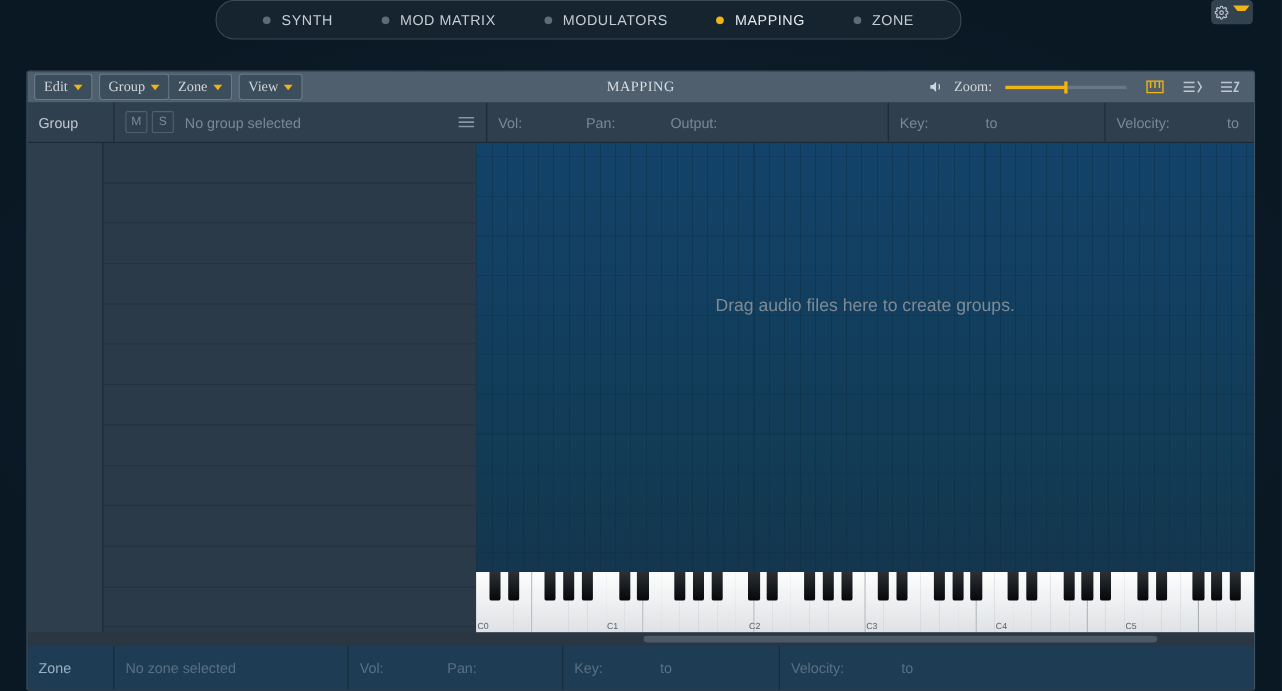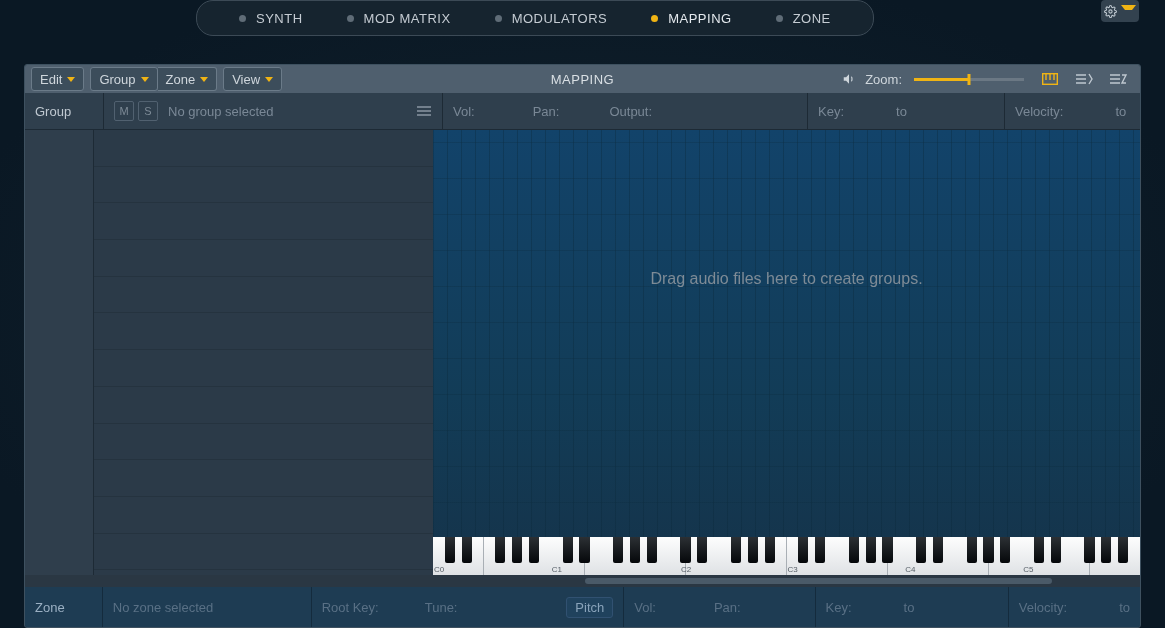--- a/index.html
+++ b/index.html
@@ -47,21 +47,21 @@
 .maparea{flex:1;display:flex;position:relative;}
 .grouplist{width:408px;background:#2b3a48;display:flex;flex-direction:column;position:relative;}
 .grouplist .row{height:35.7px;border-bottom:1px solid #25333f;}
 .grouplist .gutter{position:absolute;left:0;top:0;bottom:0;width:68px;background:#2f3e4c;border-right:1px solid #1d2a35;}
 .velocityPane{flex:1;position:relative;background:linear-gradient(180deg,#12436a 0%,#123c57 60%,#15334a 100%);}
 .velocityPane .vlines{position:absolute;inset:0;opacity:0.35;background-image:repeating-linear-gradient(90deg,#0a2839 0,#0a2839 1px,transparent 1px,transparent 14px);}
 .velocityPane .hlines{position:absolute;inset:0;opacity:0.25;background-image:repeating-linear-gradient(0deg,#0a2839 0,#0a2839 1px,transparent 1px,transparent 36px);}
 .velocityPane .msg{position:absolute;left:0;right:0;top:140px;text-align:center;color:#7e8b96;font-size:16px;}
 
 
-.keyboard{position:absolute;left:0;right:0;bottom:0;height:38px;background:#eef0f2;}
+.keyboard{position:absolute;left:0;right:0;bottom:0;height:55px;background:#eef0f2;}
 .keys{position:relative;height:100%;}
 .kwhite{position:absolute;top:0;bottom:0;border-right:1px solid #a9afb5;background:linear-gradient(#fdfdfd,#dfe2e5);}
 .kblack{position:absolute;top:0;height:26px;background:linear-gradient(#2c3034,#05070a);border-radius:0 0 2px 2px;z-index:2;}
 .klabel{position:absolute;bottom:1px;font-size:8px;color:#586068;z-index:3;}
 .hscroll{position:absolute;left:0;right:0;bottom:-1px;height:10px;background:#2a3743;}
 
 
 .zoneins{height:40px;display:flex;align-items:stretch;background:#1e3c53;}
 .zoneins .cell{display:flex;align-items:center;border-right:1px solid #142b3d;padding:0 10px;color:#597085;}
 .zoneins .cell:last-child{border-right:none;}
@@ -104,21 +104,21 @@
     <svg width="13" height="13" viewBox="0 0 24 24" fill="none" stroke="#bfc8d0" stroke-width="2">
         <circle cx="12" cy="12" r="3"></circle>
         <path d="M19.4 15a1.7 1.7 0 0 0 .34 1.87l.06.06a2 2 0 1 1-2.83 2.83l-.06-.06a1.7 1.7 0 0 0-1.87-.34 1.7 1.7 0 0 0-1 1.56V21a2 2 0 1 1-4 0v-.09a1.7 1.7 0 0 0-1-1.56 1.7 1.7 0 0 0-1.87.34l-.06.06a2 2 0 1 1-2.83-2.83l.06-.06A1.7 1.7 0 0 0 4.6 15a1.7 1.7 0 0 0-1.56-1H3a2 2 0 1 1 0-4h.09A1.7 1.7 0 0 0 4.6 9a1.7 1.7 0 0 0-.34-1.87l-.06-.06A2 2 0 1 1 7.03 4.24l.06.06A1.7 1.7 0 0 0 9 4.6a1.7 1.7 0 0 0 1-1.56V3a2 2 0 1 1 4 0v.09c0 .67.4 1.27 1 1.51a1.7 1.7 0 0 0 1.87-.34l.06-.06a2 2 0 1 1 2.83 2.83l-.06.06A1.7 1.7 0 0 0 19.4 9c.24.6.84 1 1.51 1H21a2 2 0 1 1 0 4h-.09a1.7 1.7 0 0 0-1.51 1z"></path>
       </svg>
     <span class="chev"></span>
   </div>
 </div>
 
 <div class="panel">
 
-  <div class="menurow" style="position:relative;">
+  <div class="menurow" style="position:relative;font-family:Liberation Serif, serif;">
     <div class="menubtn">
         <span>Edit</span>
         <span class="chev"></span>
       </div>
     <div class="menubtn">
         <span>Group</span>
         <span class="chev"></span>
       </div>
     <div class="menubtn" style="margin-left:0;border-left:none;border-top-left-radius:0;border-bottom-left-radius:0;">
         <span>Zone</span>
@@ -304,25 +304,20 @@
      <div id="hthumb" class="thumb" style="position: absolute; top: 3px; height: 6px; background: rgb(74, 90, 104); border-radius: 3px; left: 560px; width: 467.2px;"></div>
   </div>
 
   <div class="zoneins">
     <div class="cell" style="width:58px;">
         <span class="hdrlabel">Zone</span>
       </div>
     <div class="cell" style="width:192px;text-align:center;">
       <span>No zone selected</span>
     </div>
-    <div class="cell" style="width:298px;">
-      <span>Root Key:</span>
-      <span style="margin-left:46px;">Tune:</span>
-      <span class="pitchbox">Pitch</span>
-    </div>
     <div class="cell" style="width:174px;">
       <span>Vol:</span>
       <span style="margin-left:58px;">Pan:</span>
     </div>
     <div class="cell" style="width:176px;">
       <span>Key:</span>
       <span style="margin-left:52px;">to</span>
     </div>
     <div class="cell" style="flex:1;">
       <span>Velocity:</span>

